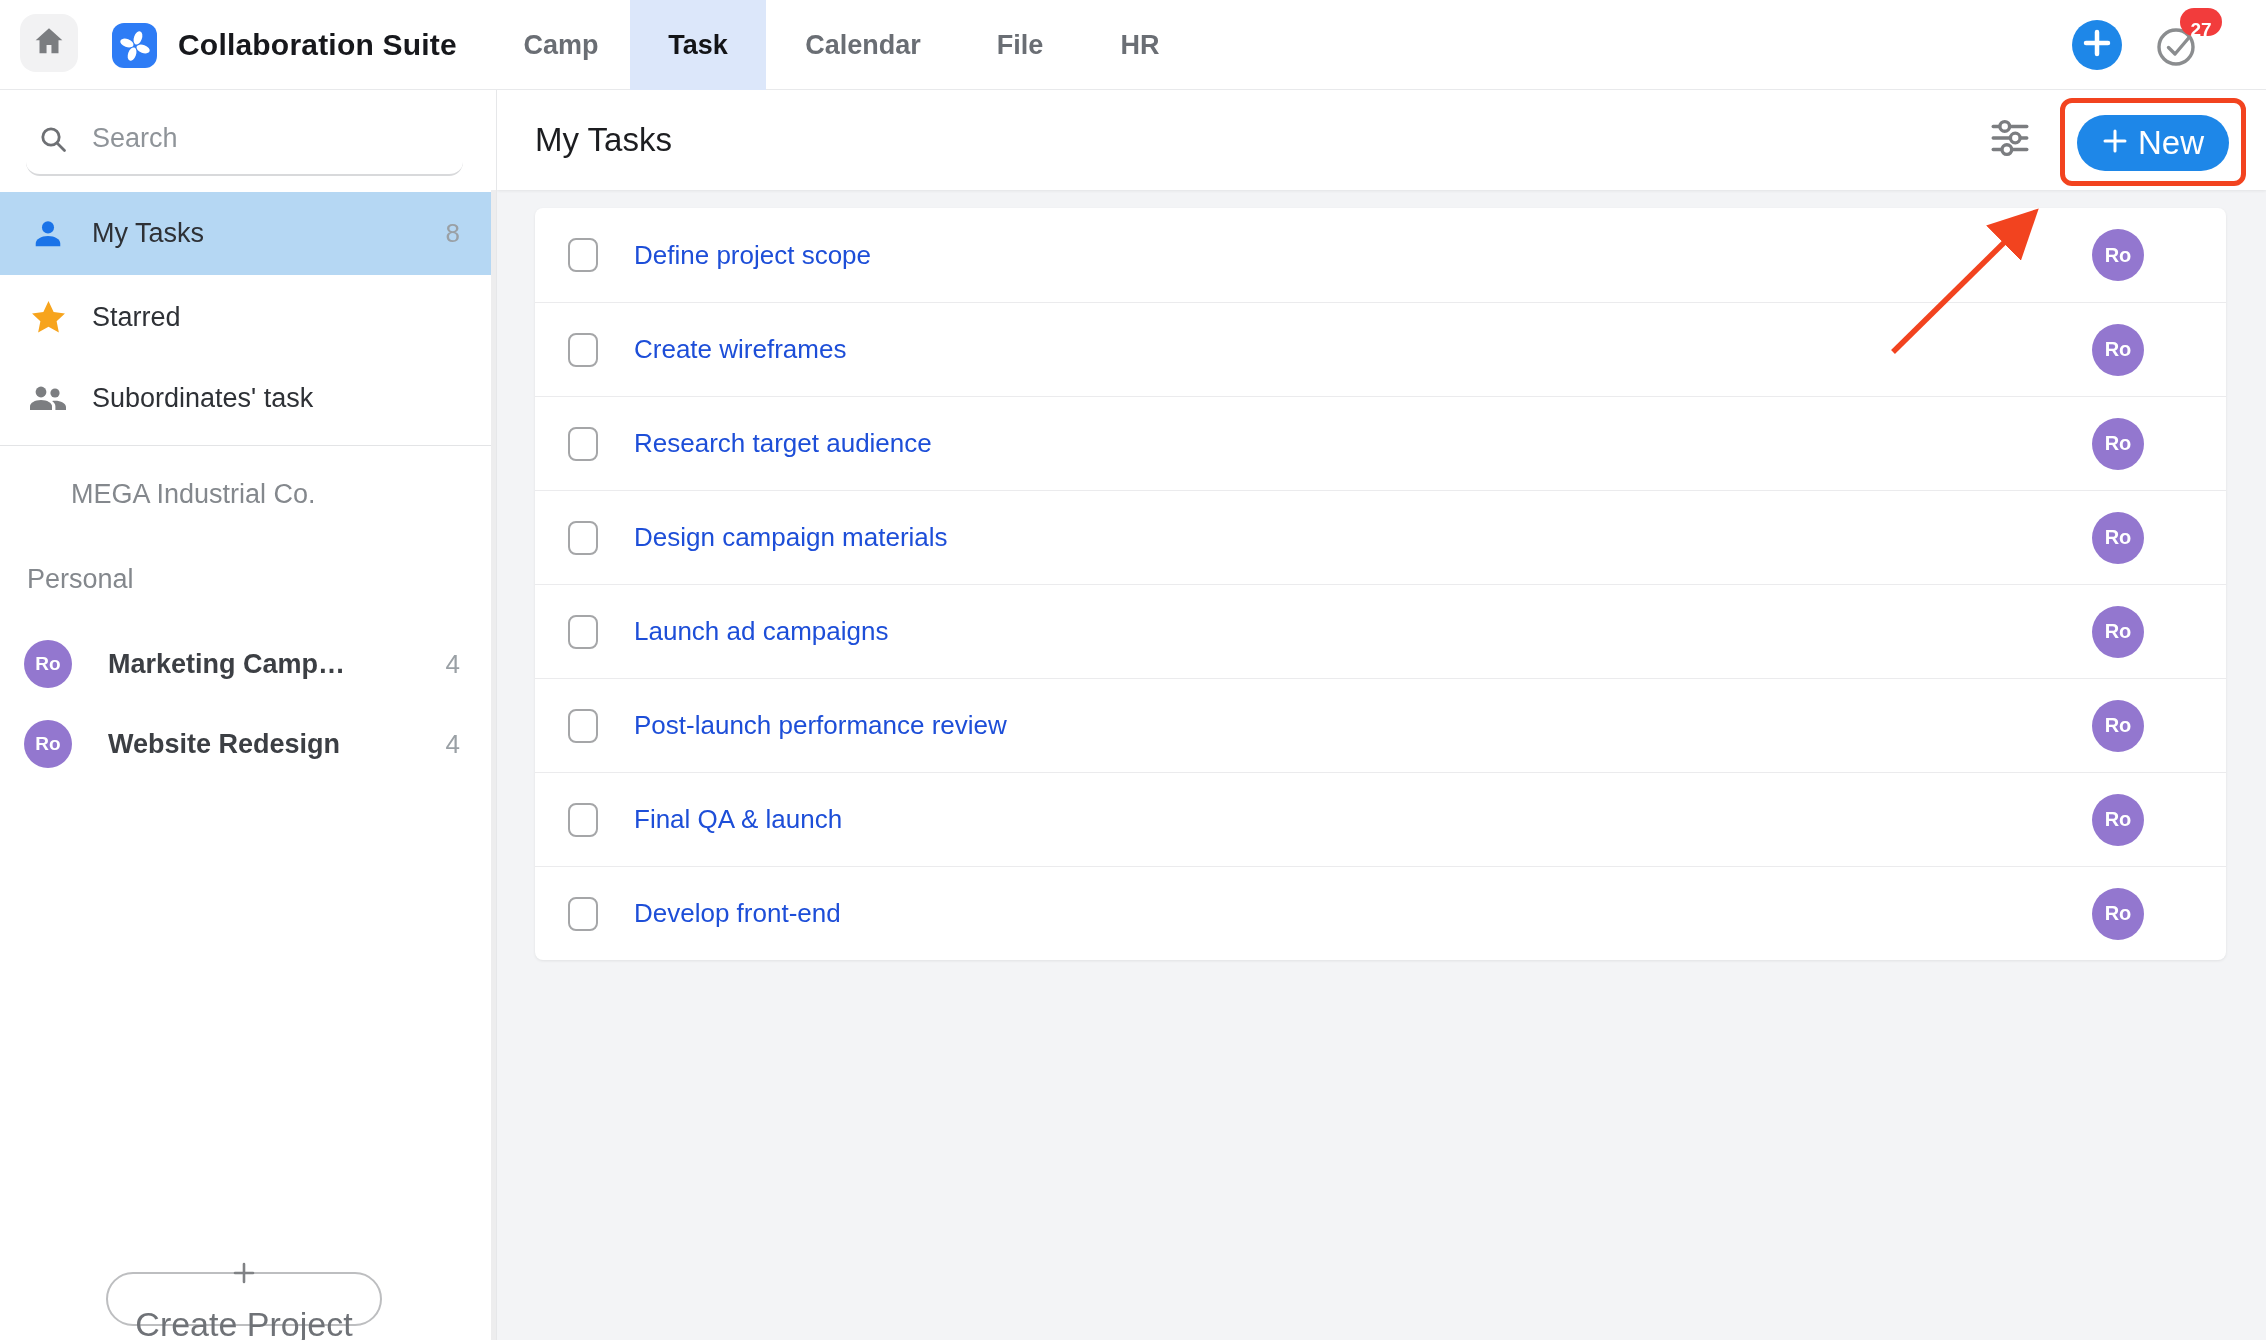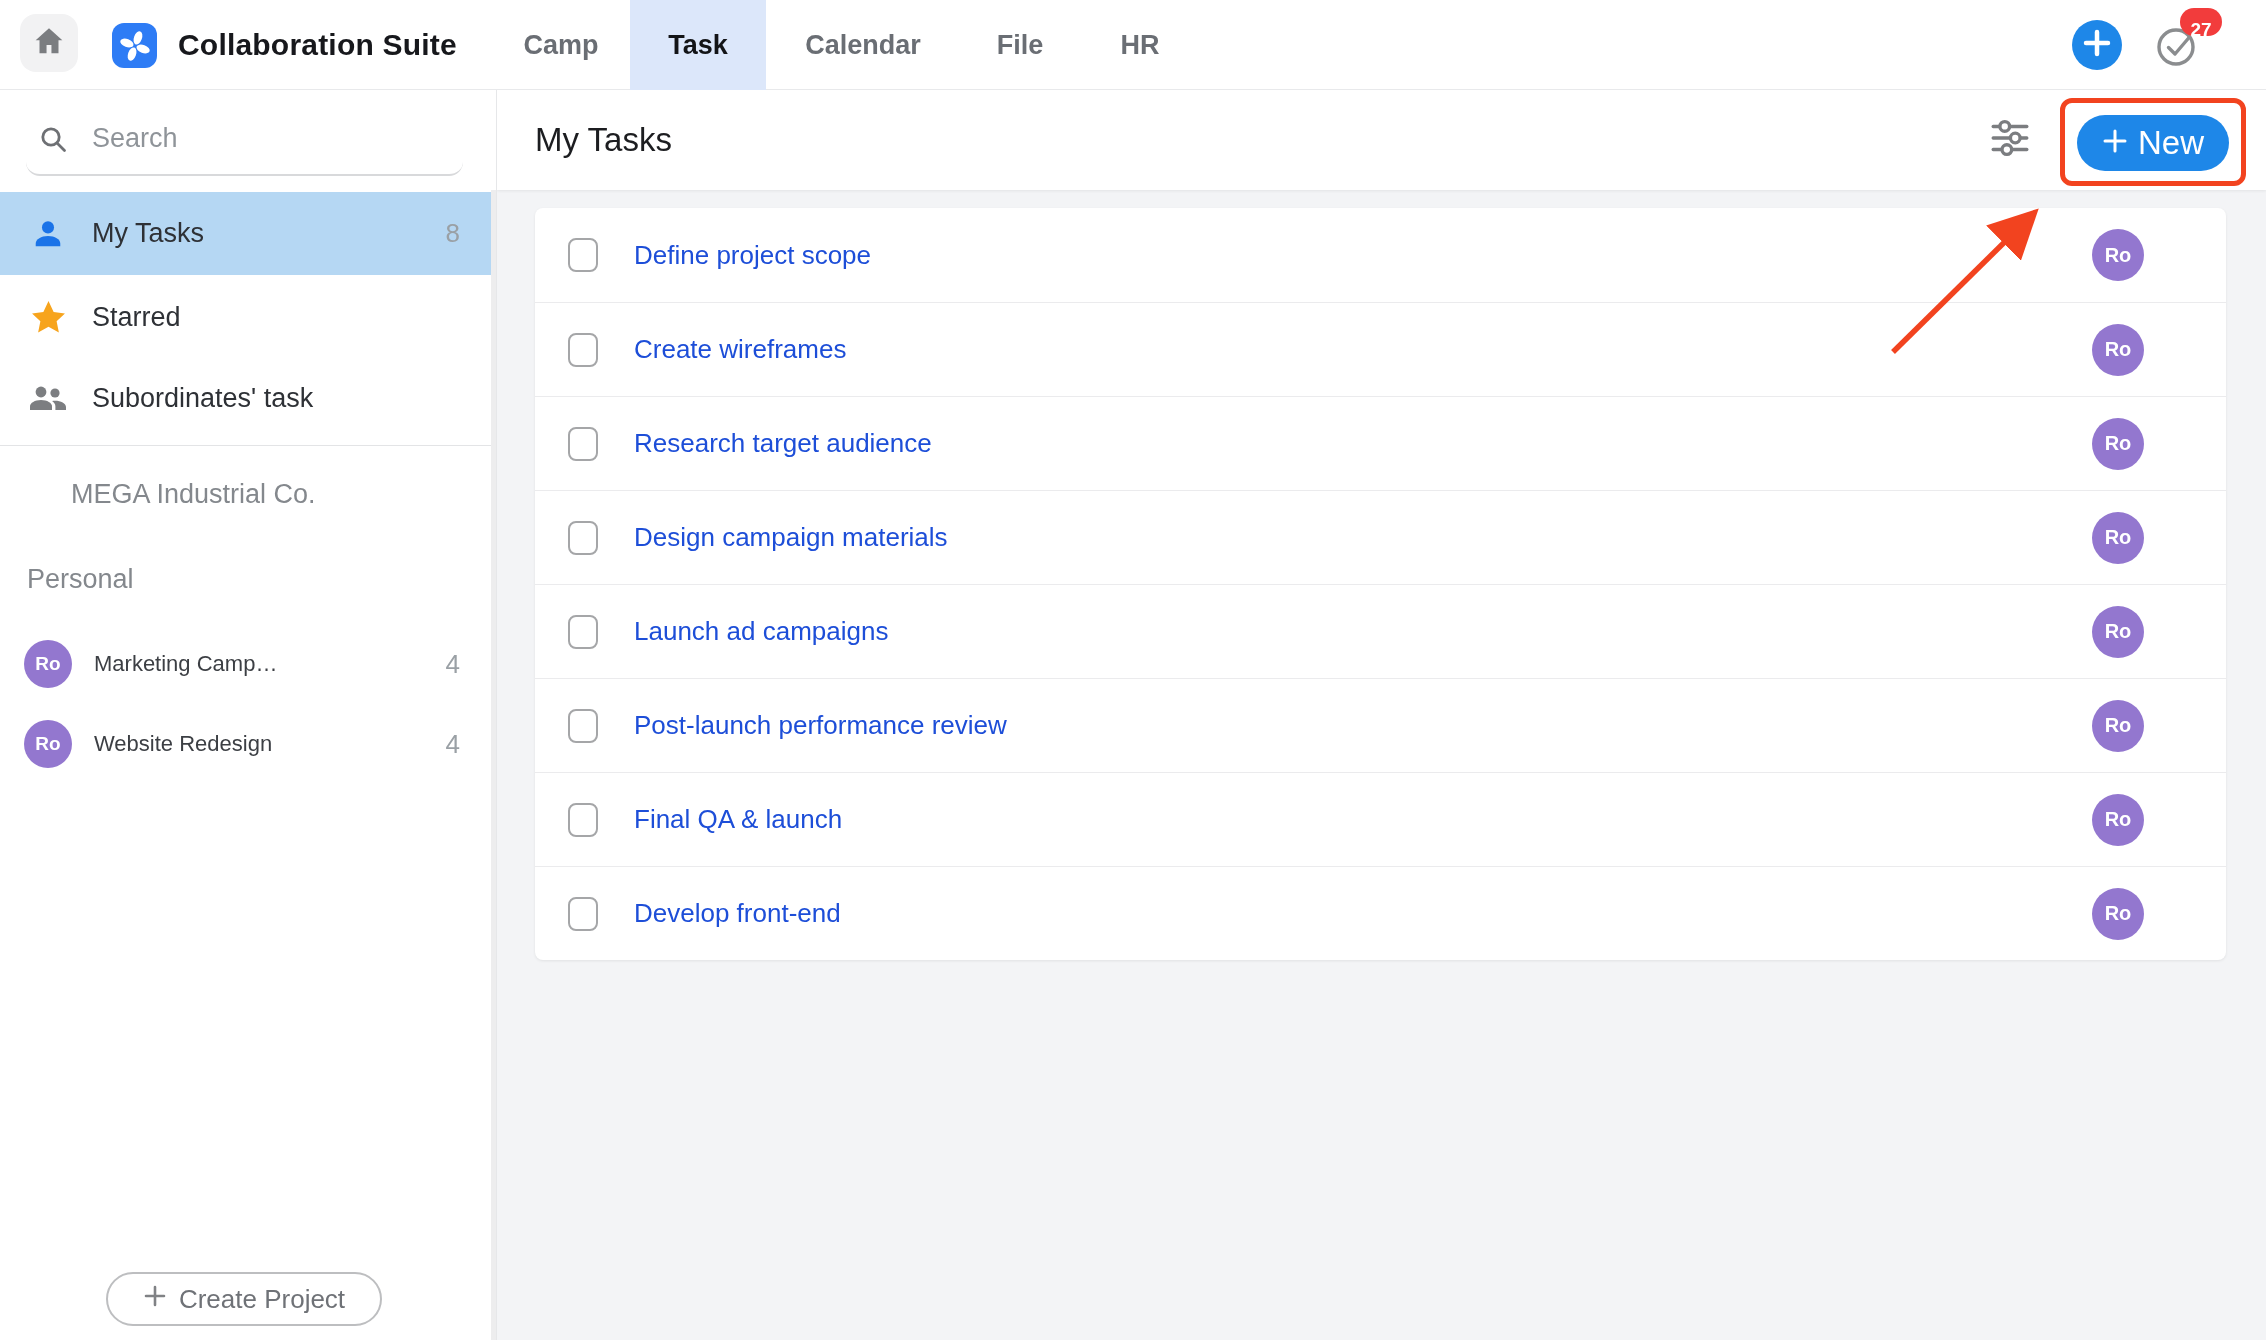--- a/index.html
+++ b/index.html
@@ -43,22 +43,22 @@
   .nav-subordinates{top:268px;height:81px;}
   .sb-divider{position:absolute;left:0;top:355px;width:100%;height:1px;background:#e3e4e6;}
   .section-label{position:absolute;left:27px;font-size:27px;color:#84888d;}
   .label-company{top:389px;margin-left:44px;}
   .label-personal{top:474px;}
   .project-row{position:absolute;left:0;width:100%;height:80px;display:flex;align-items:center;padding:0 36px 0 24px;cursor:pointer;}
   .project-marketing{top:534px;}
   .project-website{top:614px;}
   .avatar{border-radius:50%;background:var(--avatar-purple);color:#fff;font-weight:700;display:flex;align-items:center;justify-content:center;}
   .project-row .avatar{width:48px;height:48px;font-size:19px;flex:0 0 48px;}
-  .project-row .proj-label{margin-left:22px;font-size:22px;color:#3c3f44;white-space:nowrap;overflow:hidden;}
-  .create-btn{position:absolute;left:106px;top:1182px;width:276px;height:54px;border-radius:27px;border:2px solid #bdbec0;background:#fff;display:flex;align-items:center;justify-content:center;gap:12px;font-size:26px;color:#6f7277;cursor:pointer;}
+  .project-row .proj-label{margin-left:36px;font-size:27px;color:#3c3f44;white-space:nowrap;overflow:hidden;font-weight:bold;}
+  .create-btn{position:absolute;left:106px;top:1182px;width:276px;height:54px;border-radius:27px;border:2px solid #bdbec0;background:#fff;display:flex;align-items:center;justify-content:center;gap:12px;font-size:34px;color:#6f7277;cursor:pointer;flex-direction:column;}
 
   
   .main{position:absolute;left:497px;top:90px;width:1769px;height:1250px;background:#f3f4f6;}
   .main-header{position:absolute;left:0;top:0;width:1769px;height:100px;background:#fff;box-shadow:0 1px 3px rgba(0,0,0,.07);z-index:1;}
   .main-title{position:absolute;left:38px;top:0;height:100px;line-height:100px;font-size:33px;font-weight:500;color:#1c1d20;}
   .filter-btn{position:absolute;left:1489px;top:26px;width:48px;height:48px;display:flex;align-items:center;justify-content:center;cursor:pointer;}
   .new-btn{position:absolute;left:1580px;top:25px;width:152px;height:56px;border-radius:28px;background:var(--accent-blue);color:#fff;font-size:33px;font-weight:500;display:flex;align-items:center;justify-content:center;gap:10px;cursor:pointer;z-index:2;}
   .anno-rect{position:absolute;left:1563px;top:8px;width:186px;height:88px;border:5px solid var(--annotation-red);border-radius:12px;z-index:6;pointer-events:none;}
   .anno-arrow{position:absolute;left:1380px;top:100px;width:200px;height:185px;z-index:6;pointer-events:none;}
   .anno-arrow line{stroke:var(--annotation-red);stroke-width:5.5px;}

